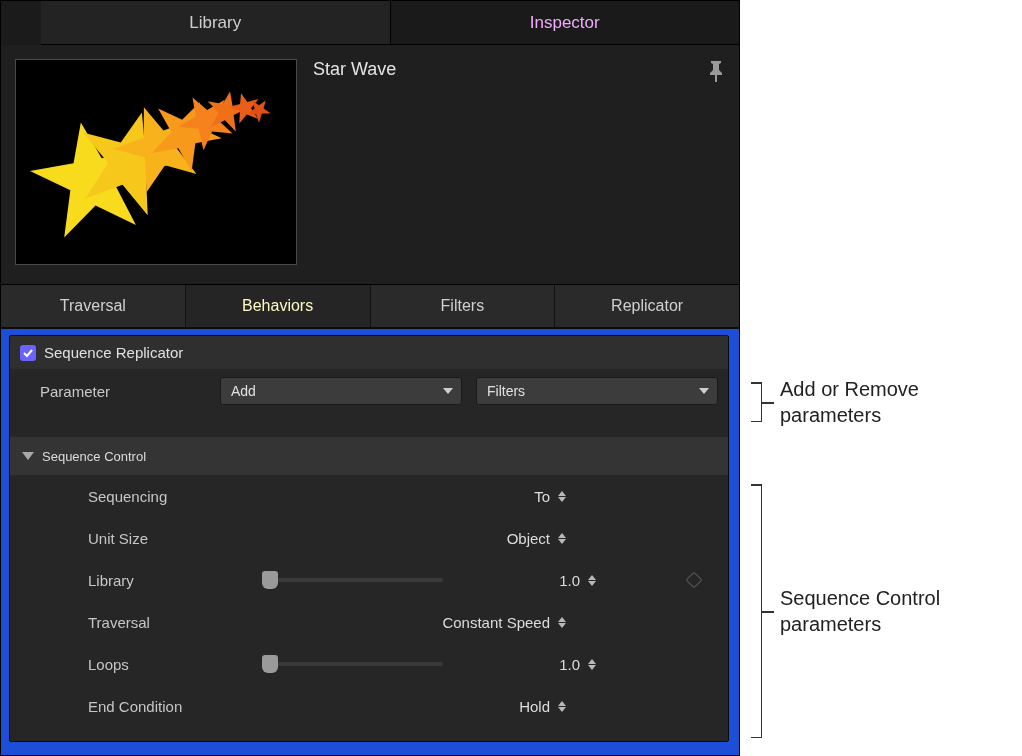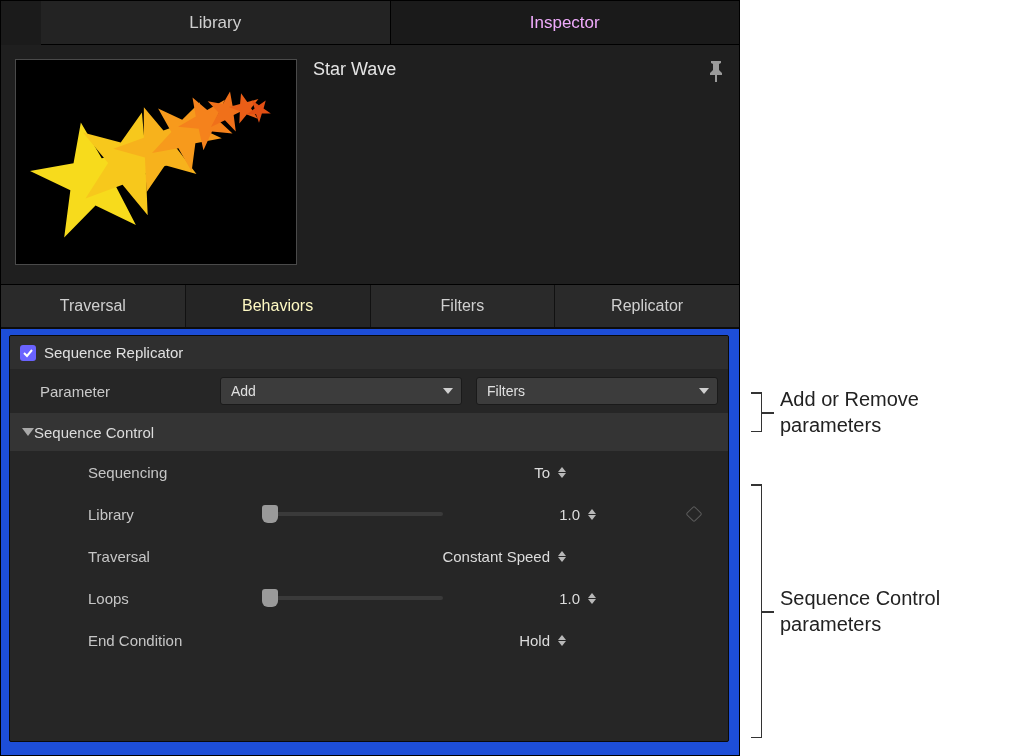--- a/index.html
+++ b/index.html
@@ -164,22 +164,24 @@
     border-right: 5px solid transparent;
     border-top: 6px solid #cfcfcf;
   }
 
   .section-head {
     display: flex;
     align-items: center;
     height: 38px;
     padding: 0 10px 0 12px;
     background: #343434;
+    gap: 8px;
     color: #dcdcdc;
-    font-size: 15px;
+    font-size: 13px;
+    margin-top: 24px;
   }
   .disclose {
     width: 0; height: 0;
     border-left: 6px solid transparent;
     border-right: 6px solid transparent;
     border-top: 8px solid #a8a8a8;
   }
 
   .param-row {
     display: flex;
@@ -387,20 +389,30 @@
         <div class="label">Sequencing</div>
         <div class="value-area">
           <span class="value-text">To</span>
           <div class="stepper">
             <div class="up"></div>
               <div class="down"></div>
           </div>
         </div>
       </div>
 
+      <div class="param-row">
+        <div class="label">Unit Size</div>
+        <div class="value-area">
+          <span class="value-text">Object</span>
+          <div class="stepper">
+            <div class="up"></div>
+              <div class="down"></div>
+          </div>
+        </div>
+      </div>
 
       <div class="param-row">
         <div class="label">Library</div>
         <div class="value-area" style="padding-right:120px;">
           <div class="slider">
             <div class="slider-track"></div>
             <div class="slider-thumb" style="left:4%;"></div>
           </div>
           <span class="value-text">1.0</span>
           <div class="stepper">
@@ -446,21 +458,21 @@
               <div class="down"></div>
           </div>
         </div>
       </div>
 
     </div>
   </div>
 </div>
 
 <div class="callouts">
-  <div class="callout" style="top:386px;">
+  <div class="callout" style="top:376px;">
     <div class="bracket" style="height:40px;">
         <div class="tick"></div>
       </div>
     <div class="text">Add or Remove parameters</div>
   </div>
   <div class="callout" style="top:484px;">
     <div class="bracket" style="height:254px;">
         <div class="tick"></div>
       </div>
     <div class="text">Sequence Control parameters</div>

